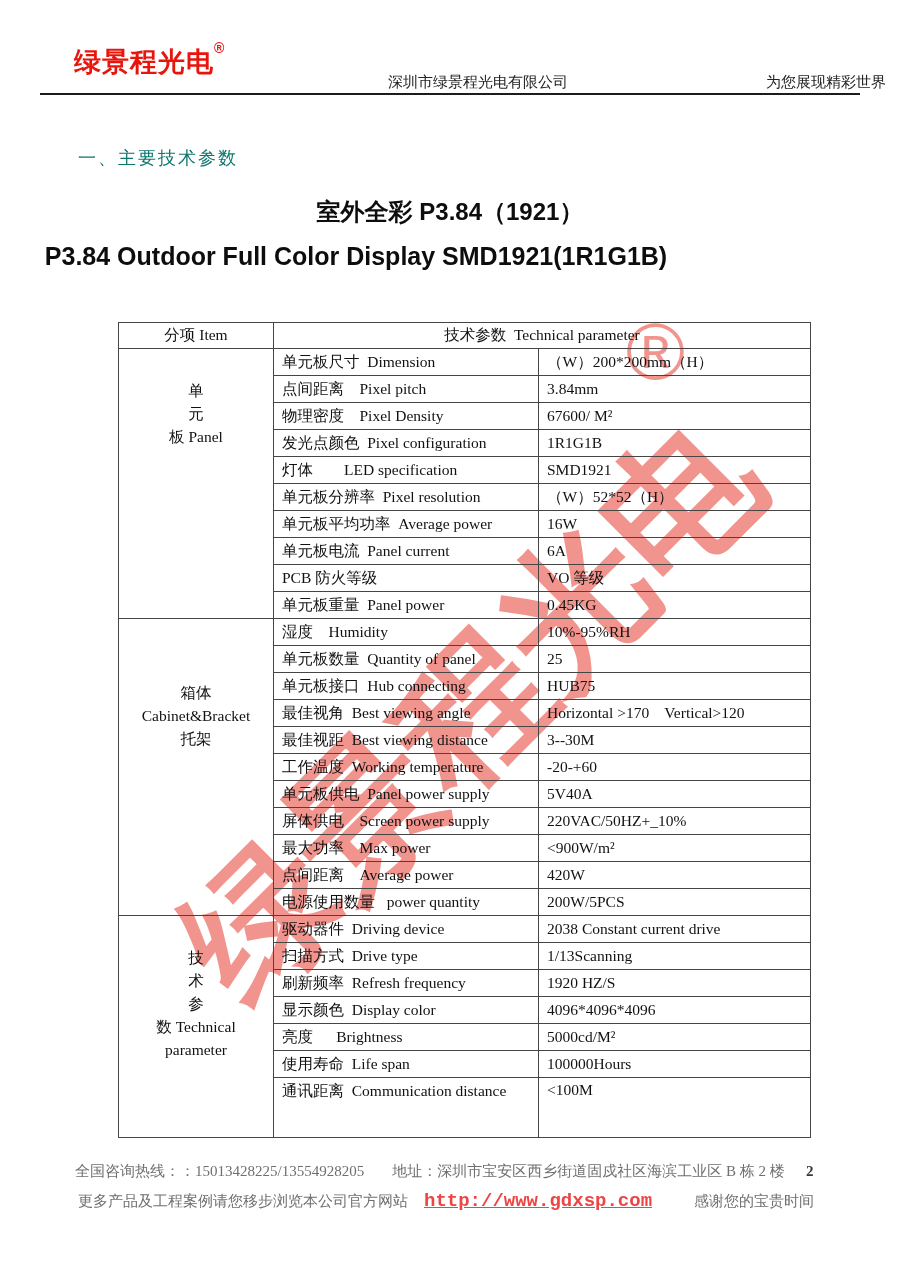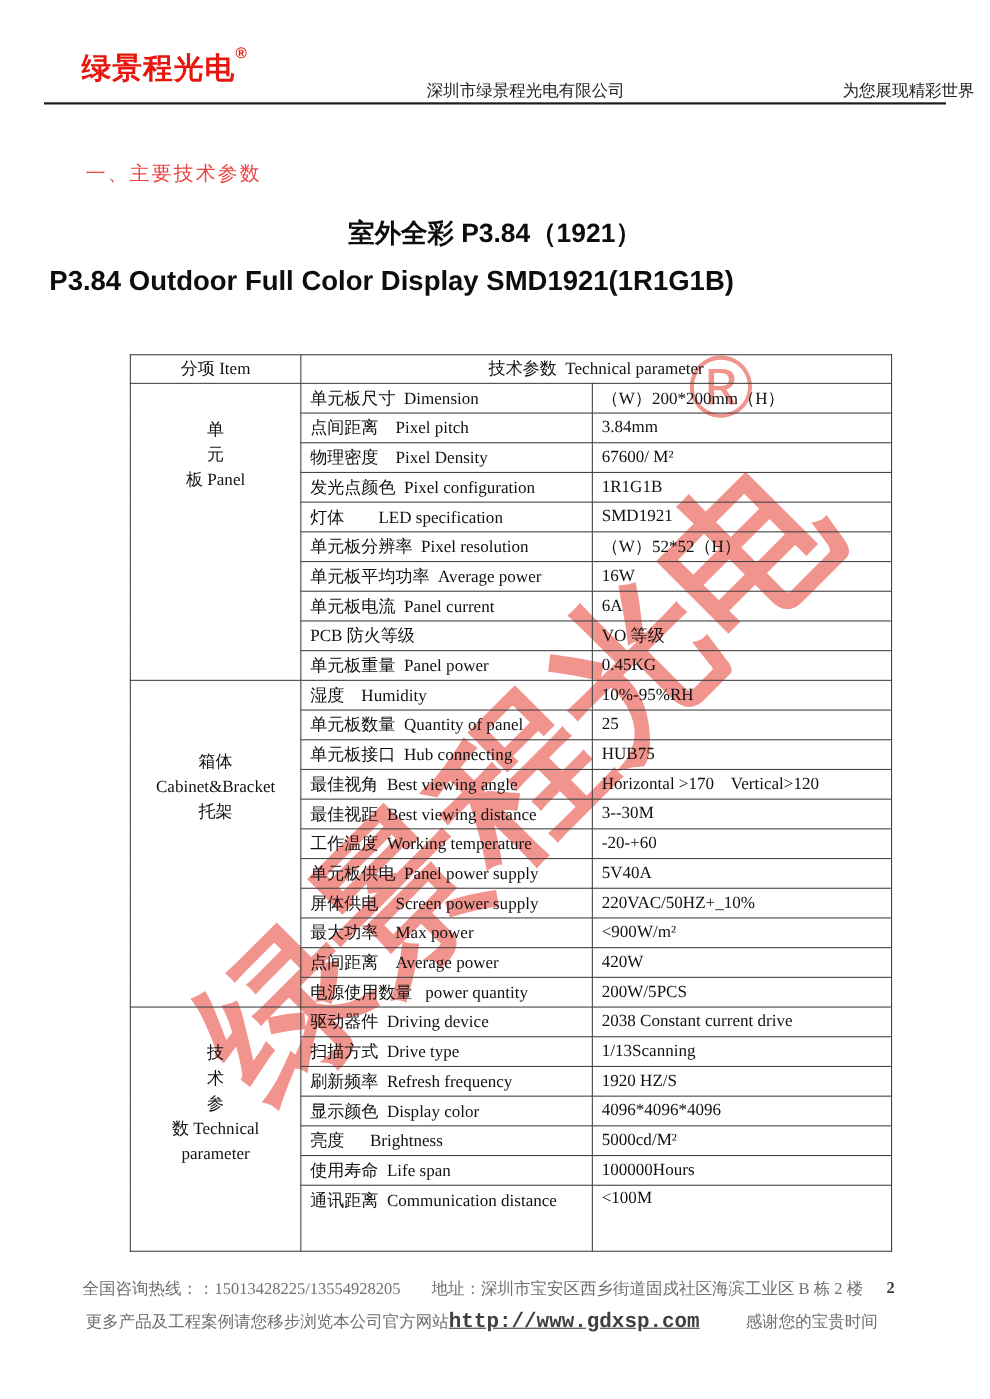--- a/index.html
+++ b/index.html
@@ -9,21 +9,21 @@
     overflow:hidden;margin:0 auto;
   }
   
   .logo{position:absolute;left:74px;top:40px;font-family:"Liberation Sans","DejaVu Sans",sans-serif;
     font-weight:bold;font-size:27px;color:#e8150c;letter-spacing:1px;}
   .logo .reg{font-size:14px;vertical-align:18px;font-weight:bold;}
   .company{position:absolute;left:388px;top:73px;font-size:15px;color:#222;}
   .slogan{position:absolute;left:718px;top:73px;font-size:15px;color:#222;margin-left:48px;}
   .hrule{position:absolute;left:40px;top:93px;width:820px;height:2px;background:#1c1c1c;}
   
-  .section-title{position:absolute;left:78px;top:146px;font-size:18px;color:#ef4444;letter-spacing:2px;}
+  .section-title{position:absolute;left:78px;top:146px;font-size:18px;color:#0f766e;letter-spacing:2px;}
   .title-zh{position:absolute;left:0;top:196px;width:900px;text-align:center;
     font-family:"Liberation Sans","DejaVu Sans",sans-serif;font-weight:bold;font-size:24px;color:#0d0d0d;}
   .title-en{position:absolute;left:0;top:242px;width:712px;text-align:center;
     font-family:"Liberation Sans","DejaVu Sans",sans-serif;font-weight:bold;font-size:25px;color:#0d0d0d;}
   
   .watermark{
     position:absolute;left:97px;top:628px;width:760px;height:150px;z-index:0;
     font-family:"Liberation Sans","DejaVu Sans",sans-serif;font-weight:bold;
     font-size:148px;line-height:150px;white-space:nowrap;
     color:rgba(233,62,50,0.55);transform:rotate(-45deg);pointer-events:none;
@@ -47,21 +47,21 @@
   .glabel{text-align:center;vertical-align:top !important;padding:0 !important;line-height:23px;}
   .glabel.g0{padding-top:30px !important;}
   .glabel.g1{padding-top:62px !important;}
   .glabel.g2{padding-top:30px !important;}
   
   .footer-line1{position:absolute;left:75px;top:1162px;font-size:15px;color:#6f6f6f;z-index:1;white-space:pre;}
   .footer-line1 .addr{margin-left:28px;}
   .page-num{position:absolute;left:806px;top:1163px;font-size:15px;font-weight:bold;color:#3a3a3a;z-index:1;}
   .footer-line2{position:absolute;left:78px;top:1190px;font-size:15px;color:#6f6f6f;z-index:1;white-space:pre;}
   .site-link{font-family:"Liberation Mono","DejaVu Sans Mono",monospace;font-weight:bold;
-    font-size:19px;color:#404040;text-decoration:underline;margin-left:0;}
+    font-size:19px;color:#ef4444;text-decoration:underline;margin-left:16px;}
   .footer-tail{margin-left:42px;}
 </style>
 </head>
 <body>
 
 <div class="page">
 
   <div class="watermark" style="color: rgb(233, 62, 50); opacity: 0.55;">绿景程光电</div>
   <div class="wm-reg" style="color: rgb(233, 62, 50); opacity: 0.55;">®</div>
 

